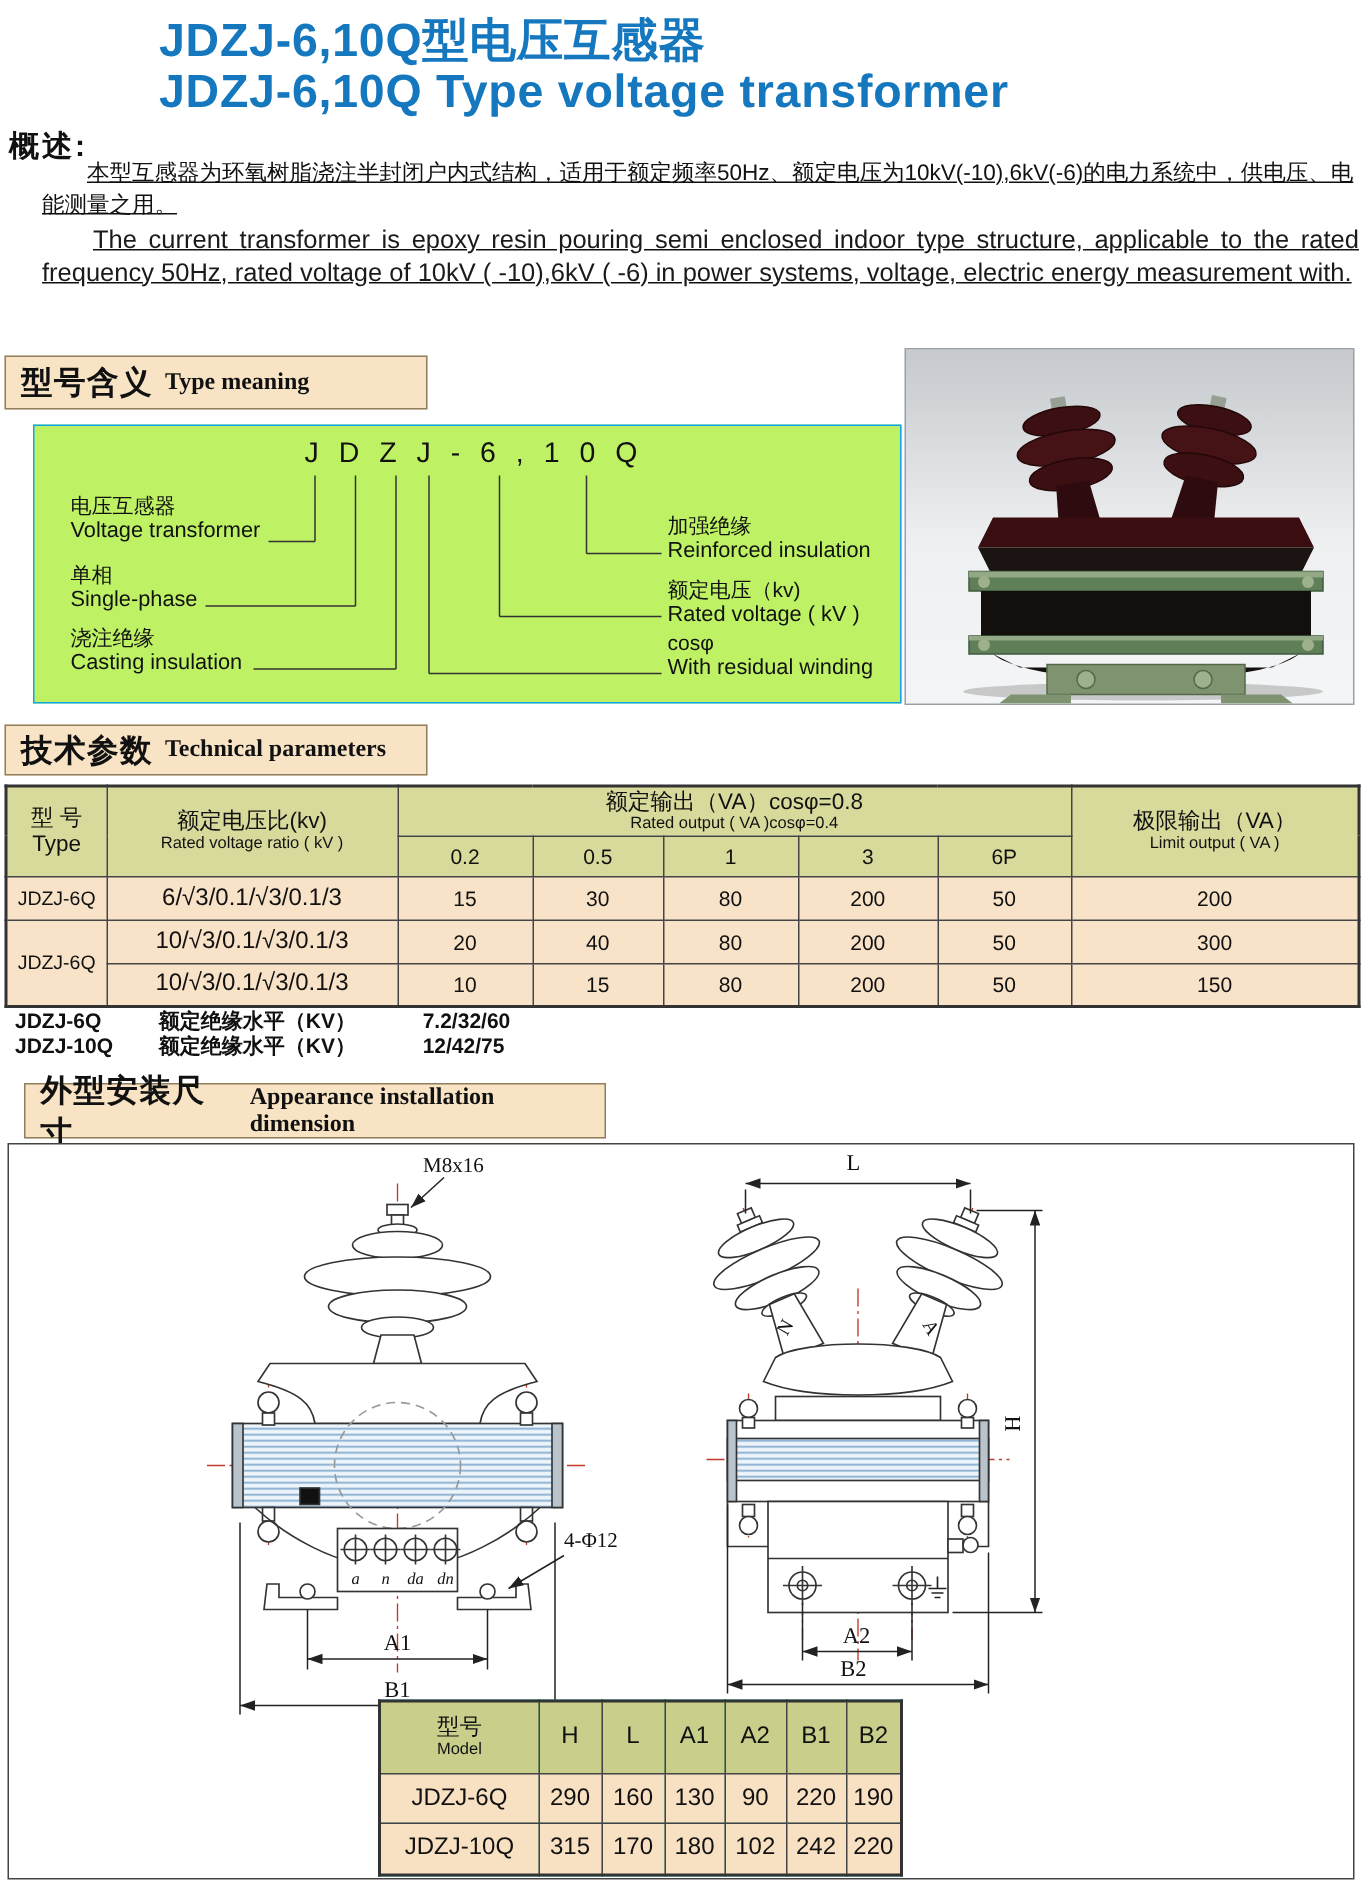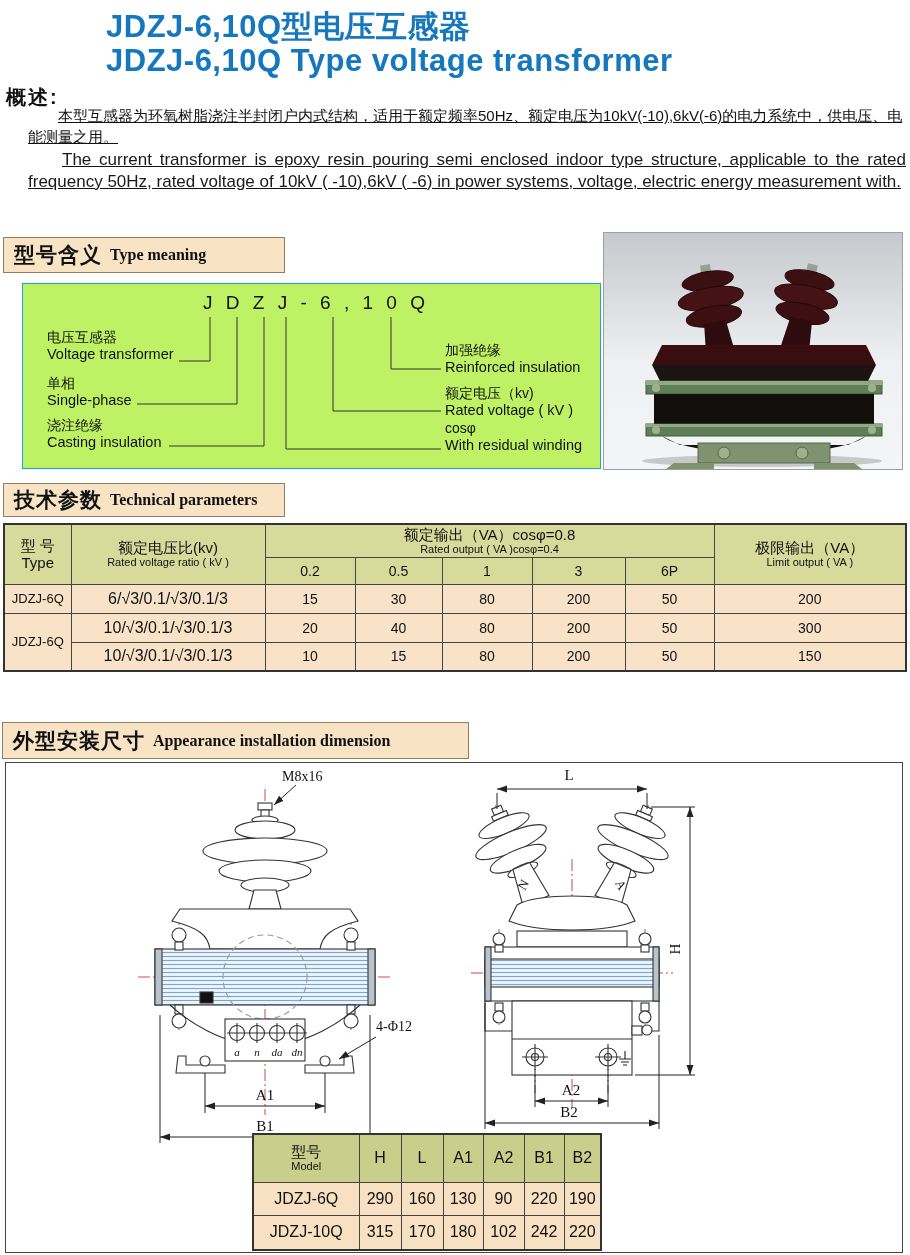--- a/index.html
+++ b/index.html
@@ -215,22 +215,34 @@
       <td class="peach val">10</td>
       <td class="peach val">15</td>
       <td class="peach val">80</td>
       <td class="peach val">200</td>
       <td class="peach val">50</td>
       <td class="peach val">150</td>
     </tr>
   </tbody>
     </table>
 
-
-  <div class="sec-h" style="left:2px;top:722px;width:467px;height:37px">
+  <div class="notes">
+    <div>
+      <span class="n-model">JDZJ-6Q</span>
+      <span class="n-label">额定绝缘水平（KV）</span>
+      <span>7.2/32/60</span>
+    </div>
+    <div>
+      <span class="n-model">JDZJ-10Q</span>
+      <span class="n-label">额定绝缘水平（KV）</span>
+      <span>12/42/75</span>
+    </div>
+  </div>
+
+  <div class="sec-h" style="left:16px;top:722px;width:388px;height:37px">
     <span class="cn">外型安装尺寸</span>
     <span class="en">Appearance installation dimension</span>
   </div>
 
   <div class="bigbox"></div>
 
   <svg class="draw" style="left:28px;top:763px" width="430" height="385" viewBox="0 0 430 385">
     <defs>
       <pattern id="ribsA" width="6" height="4" patternUnits="userSpaceOnUse">
         <rect width="6" height="4" fill="#edf4fa"></rect>

